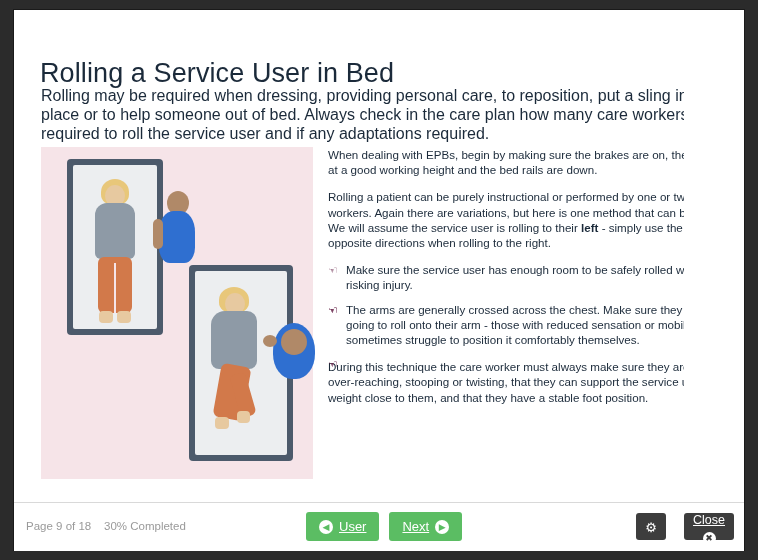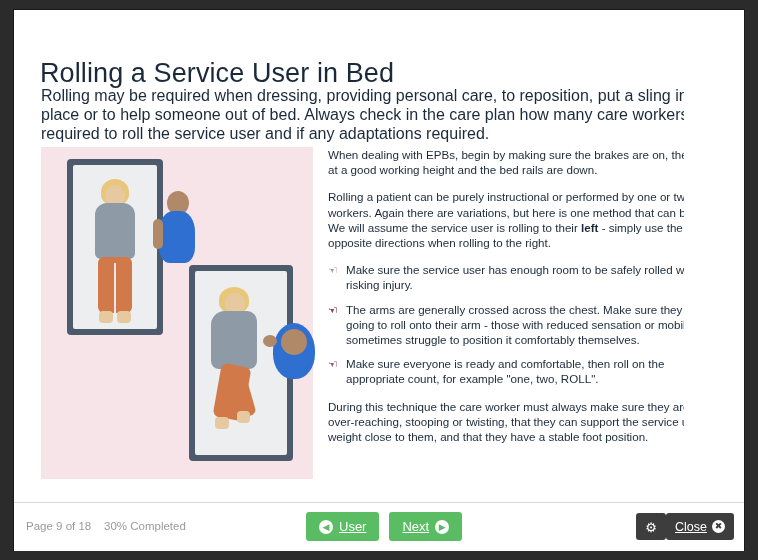--- a/index.html
+++ b/index.html
@@ -224,20 +224,21 @@
     border-radius: 3px;
     border: none;
     cursor: pointer;
     color: #ffffff;
     font-size: 12.5px;
     padding: 0 9px;
     display: flex;
     align-items: center;
     gap: 5px;
     font-family: "Liberation Sans", sans-serif;
+    flex-direction: column;
   }
   .close-btn span.lbl { text-decoration: underline; }
   .xcirc {
     display: inline-block;
     width: 13px;
     height: 13px;
     border-radius: 50%;
     background: #ffffff;
     color: #3d3d3d;
     font-size: 9px;
@@ -300,21 +301,21 @@
     <div class="col">
       <p>When dealing with EPBs, begin by making sure the brakes are on, the bed is at a good working height and the bed rails are down.</p>
       <p><span>Rolling a patient can be purely instructional or performed by one or two care workers. Again there are variations, but here is one method that can be used. We will assume the service user is rolling to their </span><b>left</b><span> - simply use the opposite directions when rolling to the right.</span></p>
 
       <ul class="bullets">
         <li><span class="bullet-icon">☜</span><span>Make sure the service user has enough room to be safely rolled without risking injury.</span></li>
         <li><span class="bullet-icon">☜</span></li>
         <li><span class="bullet-icon">☜</span></li>
         <li><span class="bullet-icon">☜</span><span>The arms are generally crossed across the chest. Make sure they are not going to roll onto their arm - those with reduced sensation or mobility sometimes struggle to position it comfortably themselves.</span></li>
         <li><span class="bullet-icon">☜</span></li>
-        <li><span class="bullet-icon">☜</span><span>Make sure everyone is ready and comfortable, then roll on the appropriate count, for example "one, two, ROLL".</span></li>
+        <li><span class="bullet-icon">☜</span></li>
       </ul>
 
       <p>During this technique the care worker must always make sure they are not over-reaching, stooping or twisting, that they can support the service user's weight close to them, and that they have a stable foot position.</p>
     </div>
   </div>
 
   <div class="footer">
     <div class="progress-text">
       <span>Page 9 of 18</span>
       &nbsp;&nbsp;

